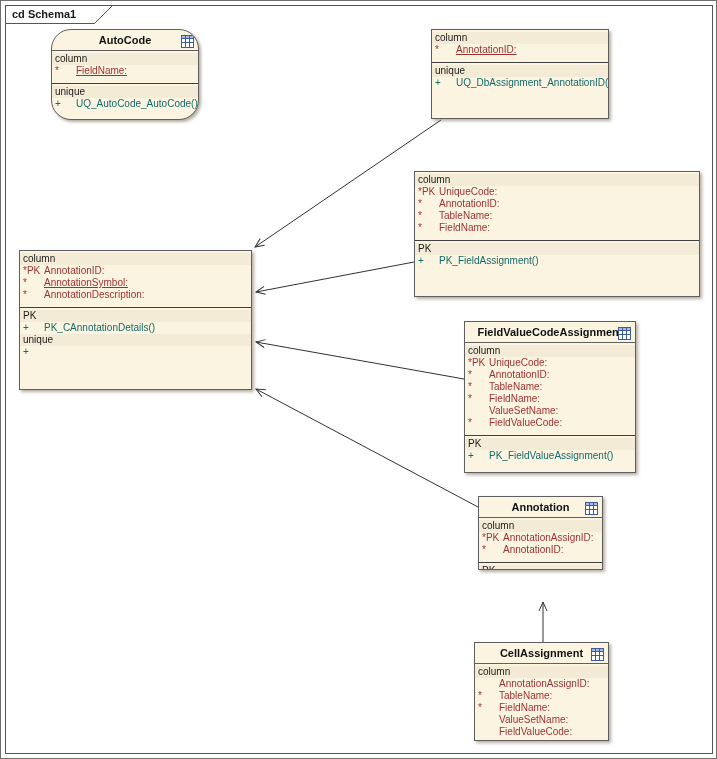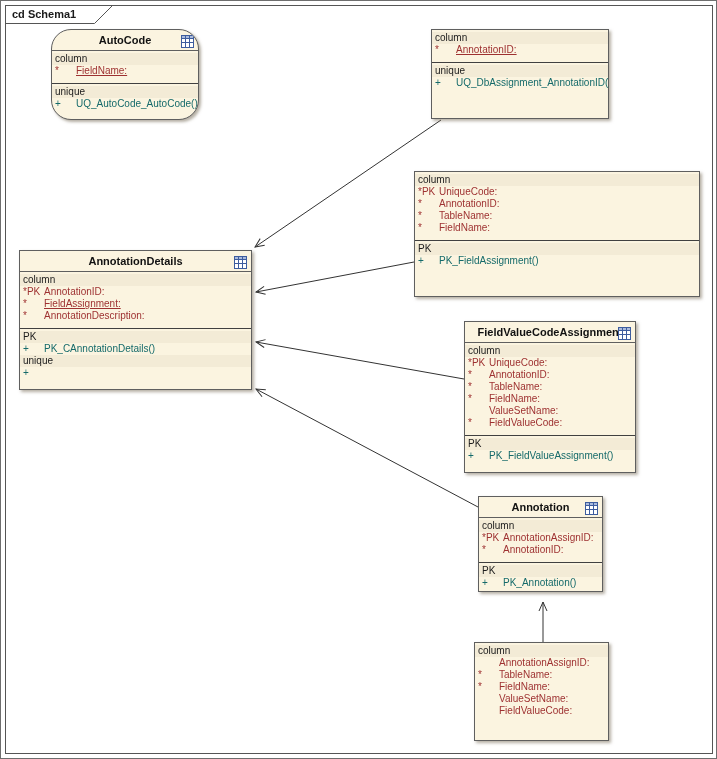--- a/index.html
+++ b/index.html
@@ -125,39 +125,29 @@
         </div>
         <div class="compartment">
           <div class="grp-label">PK</div>
           <div class="row operations">
             <span class="pfx">+</span>
             <span class="nm">PK_FieldAssignment()</span>
           </div>
         </div>
       </div>
       <div class="entity" style="left: 18px; top: 249px; width: 233px; height: 140px;">
-        <div class="ent-title">
-          <span class="t-text">AnnotationDetails</span>
-          <span class="t-icon"><svg viewBox="0 0 13 13" width="13" height="13">
-  <rect x="0.5" y="0.5" width="12" height="12" fill="#ffffff" stroke="#3d5c9e"></rect>
-  <rect x="0.5" y="0.5" width="12" height="3" fill="#aabbdd" stroke="#3d5c9e"></rect>
-  <line x1="4.5" y1="0.5" x2="4.5" y2="12.5" stroke="#3d5c9e"></line>
-  <line x1="8.5" y1="0.5" x2="8.5" y2="12.5" stroke="#3d5c9e"></line>
-  <line x1="0.5" y1="7.5" x2="12.5" y2="7.5" stroke="#3d5c9e"></line>
-</svg></span>
-        </div>
-        <div class="compartment">
-          <div class="grp-label">column</div>
-          <div class="row columns">
-            <span class="pfx">*PK</span>
-            <span class="nm">AnnotationID:</span>
-          </div>
-          <div class="row columns">
-            <span class="pfx">*</span>
-            <span class="nm u">FieldAssignment:</span>
+        <div class="compartment">
+          <div class="grp-label">column</div>
+          <div class="row columns">
+            <span class="pfx">*PK</span>
+            <span class="nm">AnnotationID:</span>
+          </div>
+          <div class="row columns">
+            <span class="pfx">*</span>
+            <span class="nm u">AnnotationSymbol:</span>
           </div>
           <div class="row columns">
             <span class="pfx">*</span>
             <span class="nm">AnnotationDescription:</span>
           </div>
         </div>
         <div class="compartment">
           <div class="grp-label">PK</div>
           <div class="row operations">
             <span class="pfx">+</span>
@@ -208,21 +198,21 @@
           </div>
         </div>
         <div class="compartment">
           <div class="grp-label">PK</div>
           <div class="row operations">
             <span class="pfx">+</span>
             <span class="nm">PK_FieldValueAssignment()</span>
           </div>
         </div>
       </div>
-      <div class="entity" style="left: 477px; top: 495px; width: 125px; height: 96px;">
+      <div class="entity" style="left: 477px; top: 495px; width: 125px; height: 74px;">
         <div class="ent-title">
           <span class="t-text">Annotation</span>
           <span class="t-icon"><svg viewBox="0 0 13 13" width="13" height="13">
   <rect x="0.5" y="0.5" width="12" height="12" fill="#ffffff" stroke="#3d5c9e"></rect>
   <rect x="0.5" y="0.5" width="12" height="3" fill="#aabbdd" stroke="#3d5c9e"></rect>
   <line x1="4.5" y1="0.5" x2="4.5" y2="12.5" stroke="#3d5c9e"></line>
   <line x1="8.5" y1="0.5" x2="8.5" y2="12.5" stroke="#3d5c9e"></line>
   <line x1="0.5" y1="7.5" x2="12.5" y2="7.5" stroke="#3d5c9e"></line>
 </svg></span>
         </div>
@@ -239,20 +229,30 @@
         </div>
         <div class="compartment">
           <div class="grp-label">PK</div>
           <div class="row operations">
             <span class="pfx">+</span>
             <span class="nm">PK_Annotation()</span>
           </div>
         </div>
       </div>
       <div class="entity" style="left: 473px; top: 641px; width: 135px; height: 99px;">
+        <div class="ent-title">
+          <span class="t-text">CellAssignment</span>
+          <span class="t-icon"><svg viewBox="0 0 13 13" width="13" height="13">
+  <rect x="0.5" y="0.5" width="12" height="12" fill="#ffffff" stroke="#3d5c9e"></rect>
+  <rect x="0.5" y="0.5" width="12" height="3" fill="#aabbdd" stroke="#3d5c9e"></rect>
+  <line x1="4.5" y1="0.5" x2="4.5" y2="12.5" stroke="#3d5c9e"></line>
+  <line x1="8.5" y1="0.5" x2="8.5" y2="12.5" stroke="#3d5c9e"></line>
+  <line x1="0.5" y1="7.5" x2="12.5" y2="7.5" stroke="#3d5c9e"></line>
+</svg></span>
+        </div>
         <div class="compartment">
           <div class="grp-label">column</div>
           <div class="row columns">
             <span class="pfx"></span>
             <span class="nm">AnnotationAssignID:</span>
           </div>
           <div class="row columns">
             <span class="pfx">*</span>
             <span class="nm">TableName:</span>
           </div>

